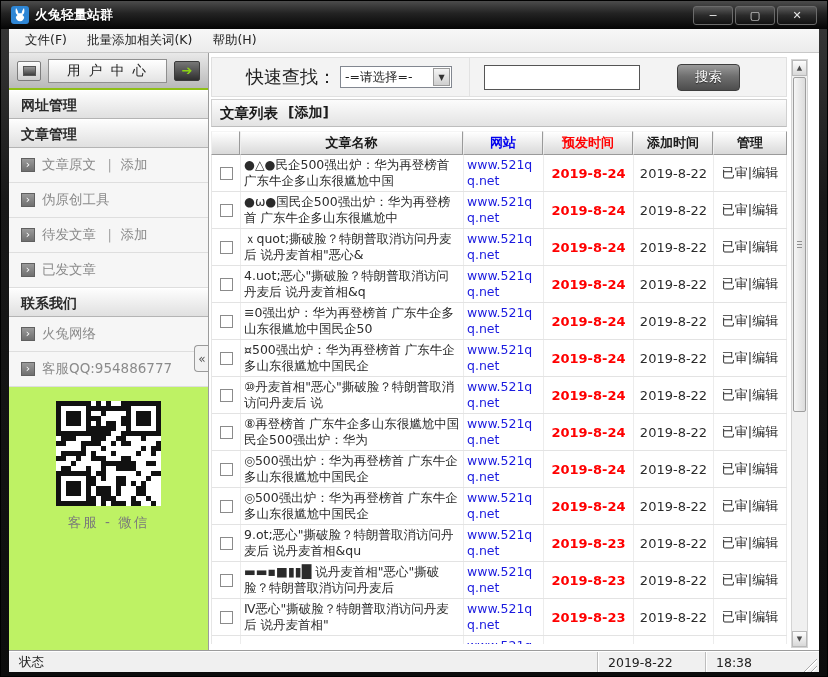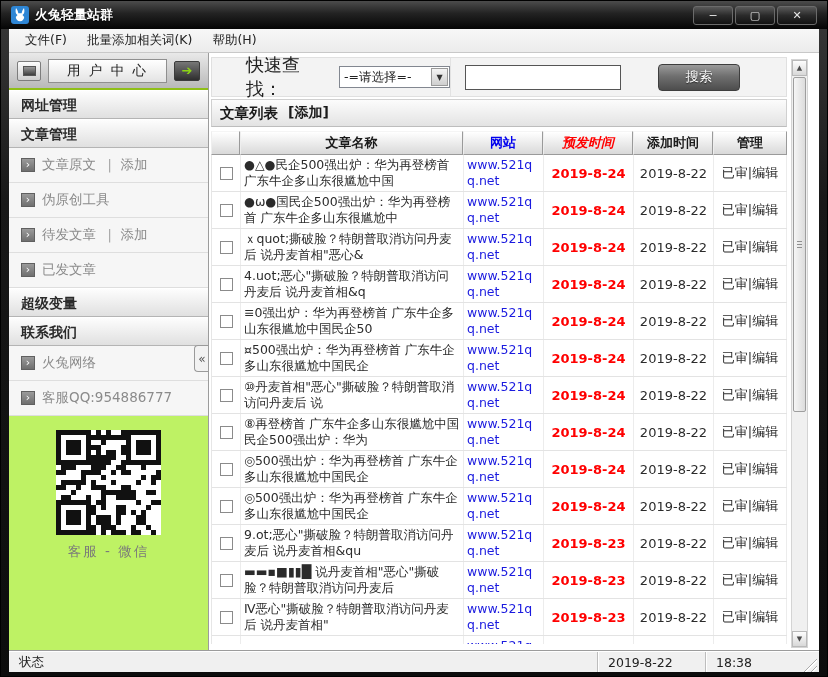--- a/index.html
+++ b/index.html
@@ -66,36 +66,36 @@
   .qf-label { margin-left:34px; font-size:18px; color:#222; }
   .qf-select { width:112px; height:22px; margin-left:4px; border:1px solid #828790; background:#fff;
     display:flex; align-items:center; }
   .qf-select .val { flex:1; padding-left:4px; font-size:12.5px; color:#222; }
   .qf-select .arrow { width:17px; height:18px; margin-right:1px; border:1px solid #9a9a9a;
     background:linear-gradient(#f4f4f4,#cfcfcf); color:#333; font-size:8px;
     display:flex; align-items:center; justify-content:center; }
   .search-zone { margin-left:auto; display:flex; align-items:center; gap:8px; margin-right:46px;
     border-left:1px solid #e2e2e2; padding-left:14px; height:100%; }
   .search-input { width:156px; height:25px; border:1px solid #555; background:#fff; padding:0 4px; font-size:13px; }
-  .search-btn { width:82px; height:27px; border:1px solid #3e3e3e; border-radius:4px;
+  .search-btn { width:63px; height:27px; border:1px solid #3e3e3e; border-radius:4px;
     background:linear-gradient(#9b9b9b,#6f6f6f 45%,#4d4d4d); color:#fff; font-size:13.5px;
     display:flex; align-items:center; justify-content:center; text-shadow:0 1px 1px #222;margin-left:29px; }
   .list-title { height:28px; margin-top:2px; background:linear-gradient(#fcfcfc,#e3e3e3);
     border:1px solid #d0d0d0; border-bottom:1px solid #bdbdbd;
     display:flex; align-items:center; padding-left:8px; gap:10px; }
   .list-title .t { font-size:14.5px; font-weight:bold; color:#1a1a1a; }
   .list-title .add { font-size:14px; font-weight:bold; color:#1a1a1a; }
 
   .grid-cols { display:grid; grid-template-columns:29px 223px 80px 90px 80px 1fr; }
   .thead { margin-top:4px; }
   .th { height:24px; background:linear-gradient(#fff,#d9d9d9); border:1px solid #9a9a9a;
     border-top-color:#f5f5f5; border-left-color:#eee; display:flex; align-items:center; justify-content:center;
     font-size:13px; font-weight:bold; color:#1a1a1a; }
   .th.site  { color:#0000ee; }
-  .th.pre   { color:#ff0000;font-style:italic; }
+  .th.pre   { color:#ff0000; }
   .tbody { height:489px; overflow:hidden; border-left:1px solid #e6e6e6; }
   .trow { border-bottom:1px solid #e3e3e3; min-height:37px; }
   .td { border-right:1px solid #ececec; padding:1px 3px; display:flex; align-items:center; }
   .td.c-cb { justify-content:center; }
   .cbx { width:13px; height:13px; border:1px solid #8b8b8b; background:#fff; display:inline-block; }
   .td.c-title { font-size:12.5px; color:#2b2b2b; line-height:16px; align-items:center; }
   .td.c-site { color:#1a1adf; font-size:12.5px; line-height:16px; word-break:break-all; }
   .td.c-pre { color:#ff0000; justify-content:center; font-size:13px;font-weight:bold; }
   .td.c-add { color:#2b2b2b; justify-content:center; font-size:13px; }
   .td.c-manage { color:#2b2b2b; justify-content:center; font-size:13px; }
@@ -180,21 +180,20 @@
       <div class="side-item">
         <span class="navsq">›</span>
         <span>待发文章</span>
         <span class="extra">｜ 添加</span>
       </div>
       <div class="side-item">
         <span class="navsq">›</span>
         <span>已发文章</span>
       </div>
 
-      <div class="side-header">超级变量</div>
       <div class="side-header">联系我们</div>
 
       <div class="side-item">
         <span class="navsq">›</span>
         <span>火兔网络</span>
       </div>
       <div class="side-item">
         <span class="navsq">›</span>
         <span>客服QQ:954886777</span>
       </div>

